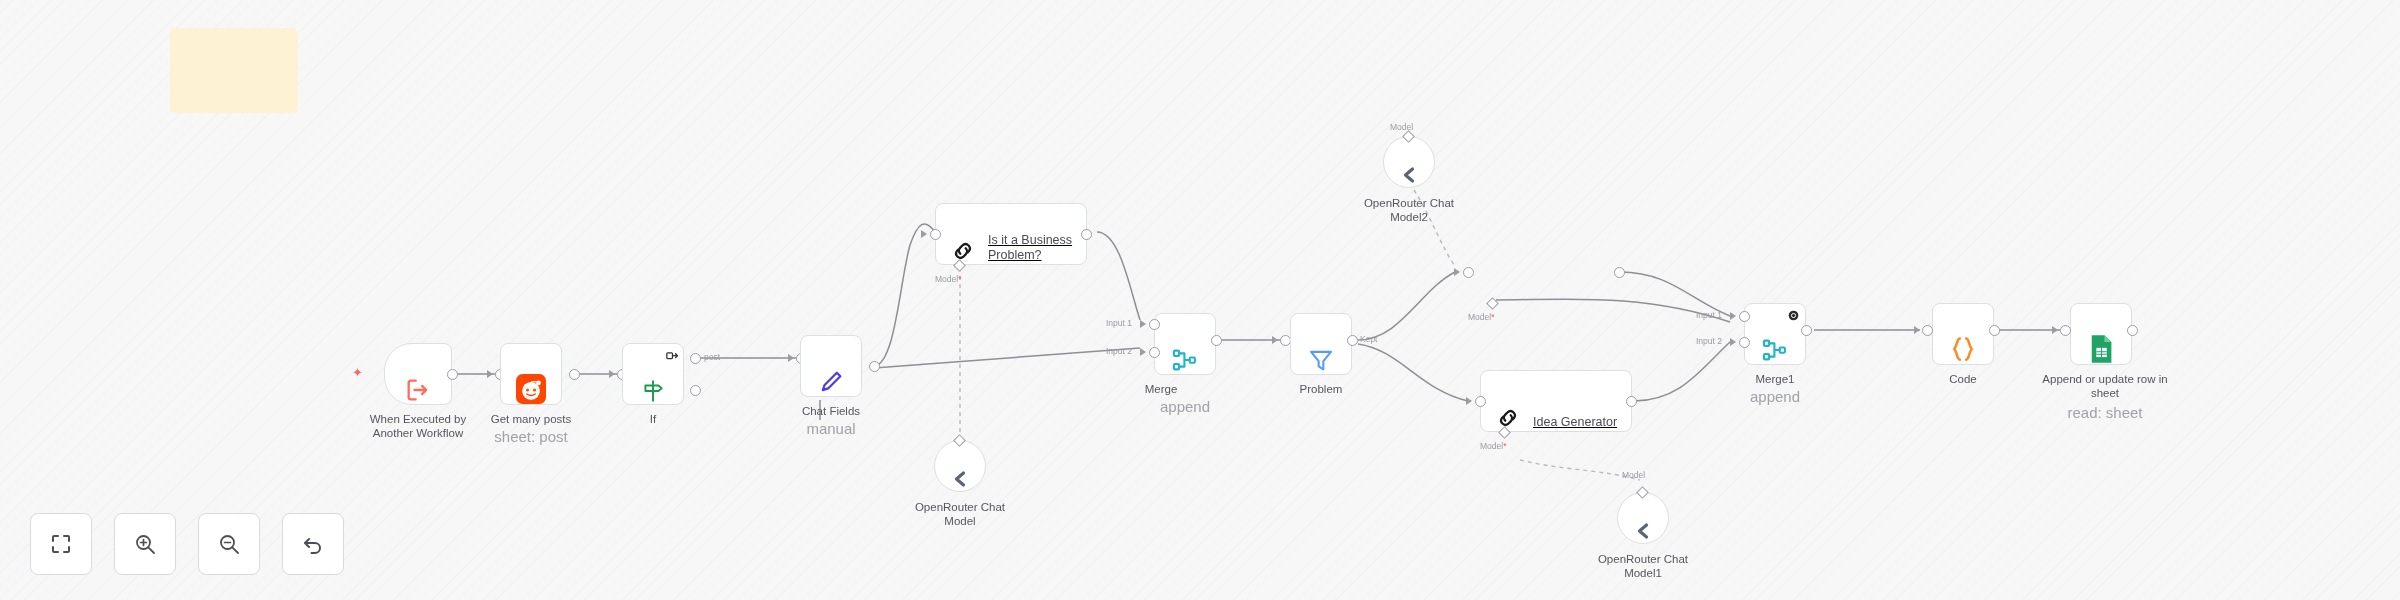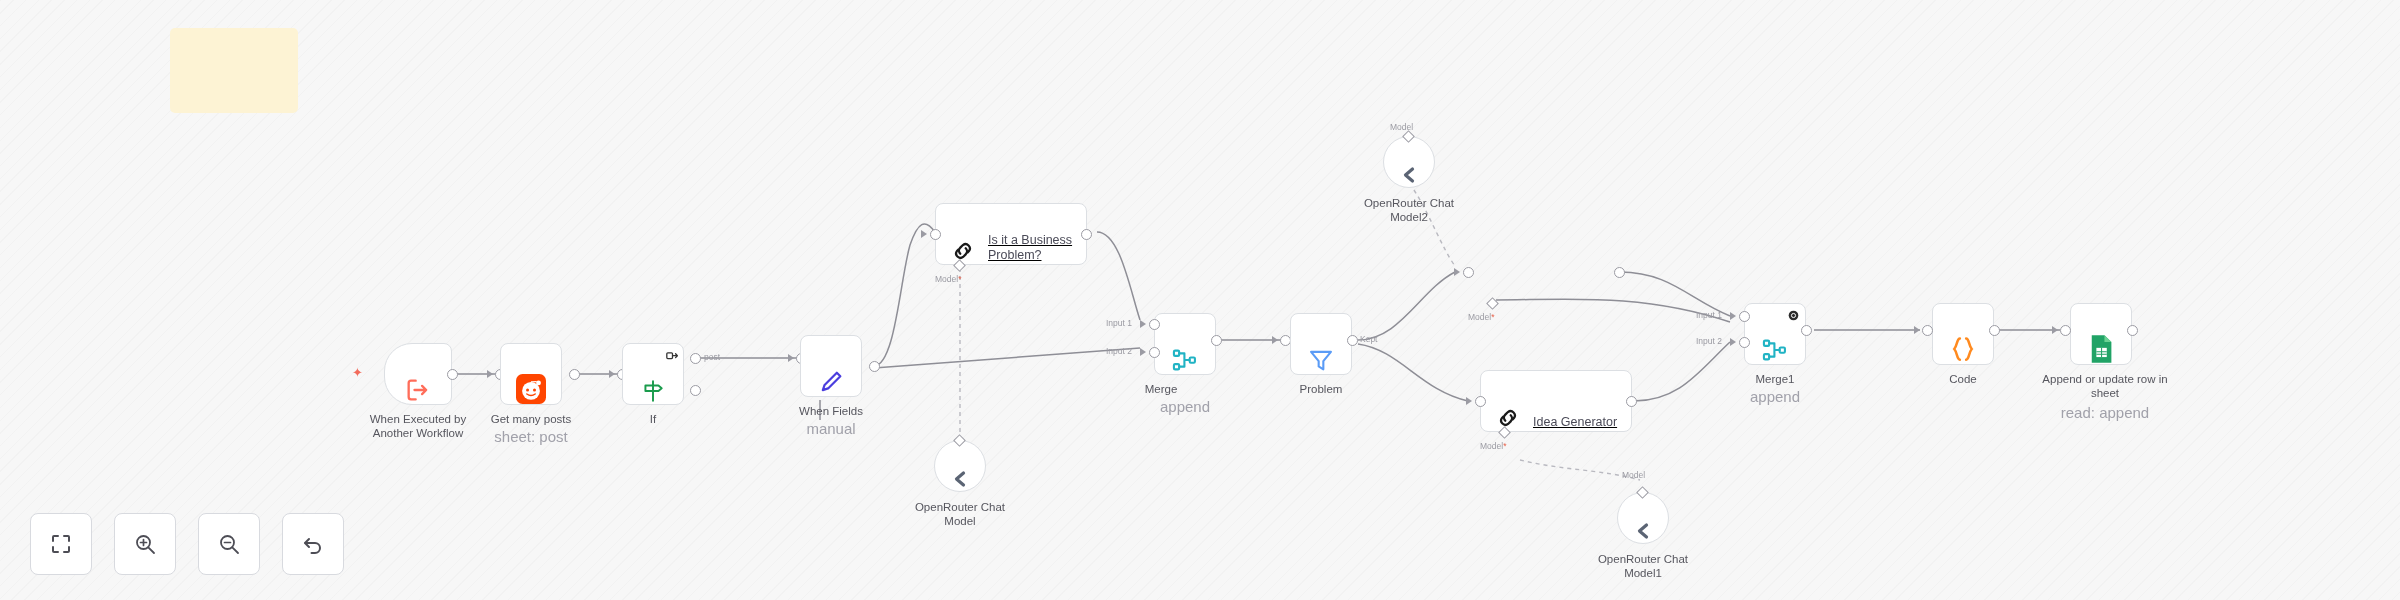--- a/index.html
+++ b/index.html
@@ -251,21 +251,21 @@
   <div class="port-arrow" style="left:788px; top:354px;"></div>
   <div class="port" style="left:796px; top:353px;"></div>
   <div class="node-label" style="left:608px; top:412px; width:90px;">If</div>
 
   <div class="node square" style="left:800px; top:335px;">
     <svg width="28" height="28" viewBox="0 0 24 24">
       <path d="M5 19 L6.5 14.5 L17 4 L20 7 L9.5 17.5 Z" fill="none" stroke="#4b3ede" stroke-width="1.9" stroke-linejoin="round"></path>
     </svg>
   </div>
   <div class="port" style="left:869px; top:361px;"></div>
-  <div class="node-label" style="left:780px; top:404px; width:102px;">When Fields</div>
+  <div class="node-label" style="left:780px; top:404px; width:102px;">Chat Fields</div>
   <div class="node-sublabel" style="left:780px; top:420px; width:102px;">manual</div>
 
   <div class="node wide" style="left:935px; top:203px;">
     <svg width="26" height="26" viewBox="0 0 24 24">
       <path d="M9.5 14.5 a4 4 0 0 1 0-5.6 l2.4-2.4 a4 4 0 0 1 5.6 5.6 l-1.2 1.2" fill="none" stroke="#1a1a1a" stroke-width="2.1" stroke-linecap="round"></path>
       <path d="M14.5 9.5 a4 4 0 0 1 0 5.6 l-2.4 2.4 a4 4 0 0 1 -5.6 -5.6 l1.2 -1.2" fill="none" stroke="#1a1a1a" stroke-width="2.1" stroke-linecap="round"></path>
     </svg>
     <span class="node-title" style="white-space:pre-line;">Is it a Business
 Problem?</span>
   </div>
@@ -399,21 +399,21 @@
       <path d="M15 1 L21 7 H15 Z" fill="#6bd294"></path>
       <rect x="8" y="12" width="9" height="8" fill="#fff"></rect>
       <path d="M8 15.3 H17 M8 17.6 H17 M12.5 12 V20" stroke="#21a366" stroke-width="0.9"></path>
     </svg>
   </div>
   <div class="port-arrow" style="left:2052px; top:326px;"></div>
   <div class="port" style="left:2060px; top:325px;"></div>
   <div class="port" style="left:2127px; top:325px;"></div>
   <div class="node-label" style="left:2026px; top:372px; width:158px;">Append or update row in
 sheet</div>
-  <div class="node-sublabel" style="left:2026px; top:404px; width:158px;">read: append</div>
+  <div class="node-sublabel" style="left:2026px; top:404px; width:158px;">read: sheet</div>
 
   <div id="toolbar">
     <div class="tool-btn" title="Zoom to fit">
       <svg width="24" height="24" viewBox="0 0 24 24">
         <path d="M4 9 V5 a1 1 0 0 1 1 -1 h4" fill="none" stroke="#4d4d55" stroke-width="2" stroke-linecap="round"></path>
         <path d="M15 4 h4 a1 1 0 0 1 1 1 v4" fill="none" stroke="#4d4d55" stroke-width="2" stroke-linecap="round"></path>
         <path d="M20 15 v4 a1 1 0 0 1 -1 1 h-4" fill="none" stroke="#4d4d55" stroke-width="2" stroke-linecap="round"></path>
         <path d="M9 20 H5 a1 1 0 0 1 -1 -1 v-4" fill="none" stroke="#4d4d55" stroke-width="2" stroke-linecap="round"></path>
       </svg>
     </div>

